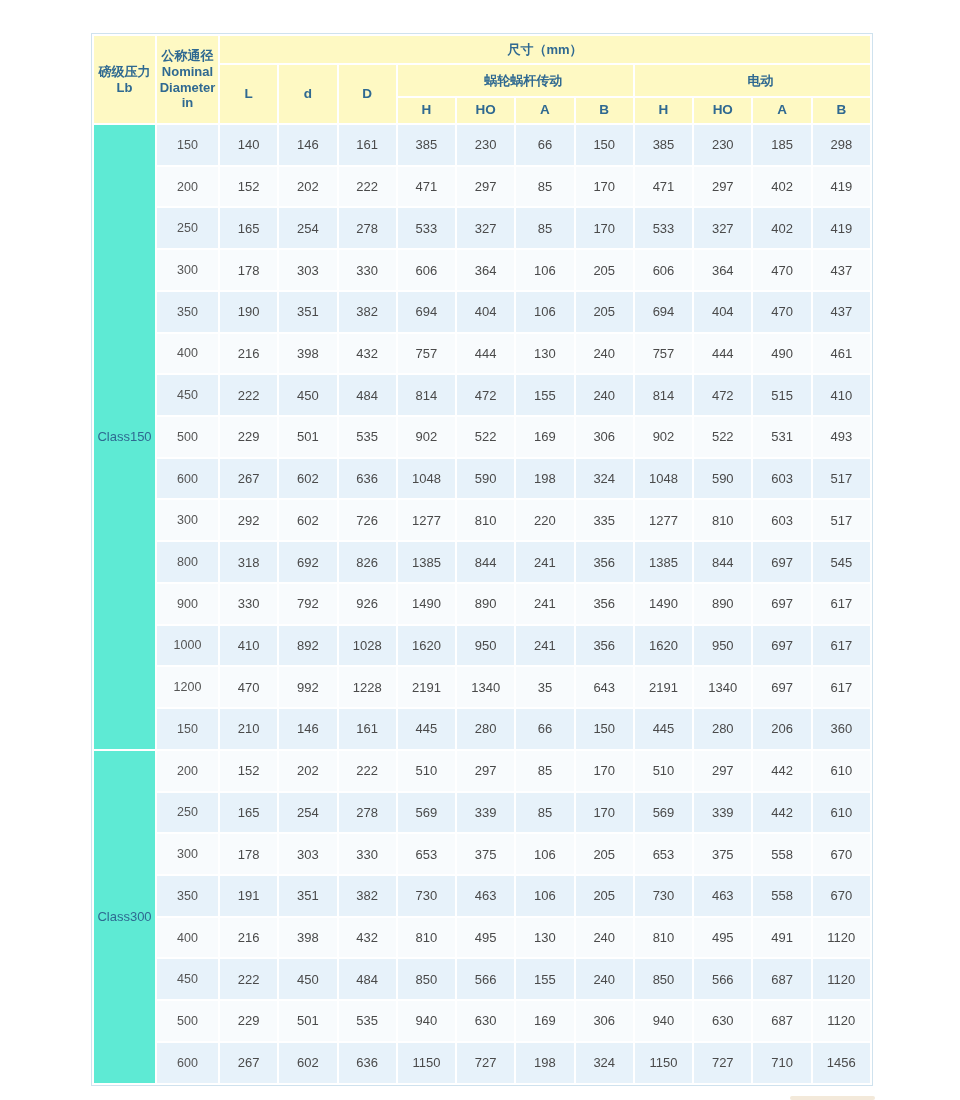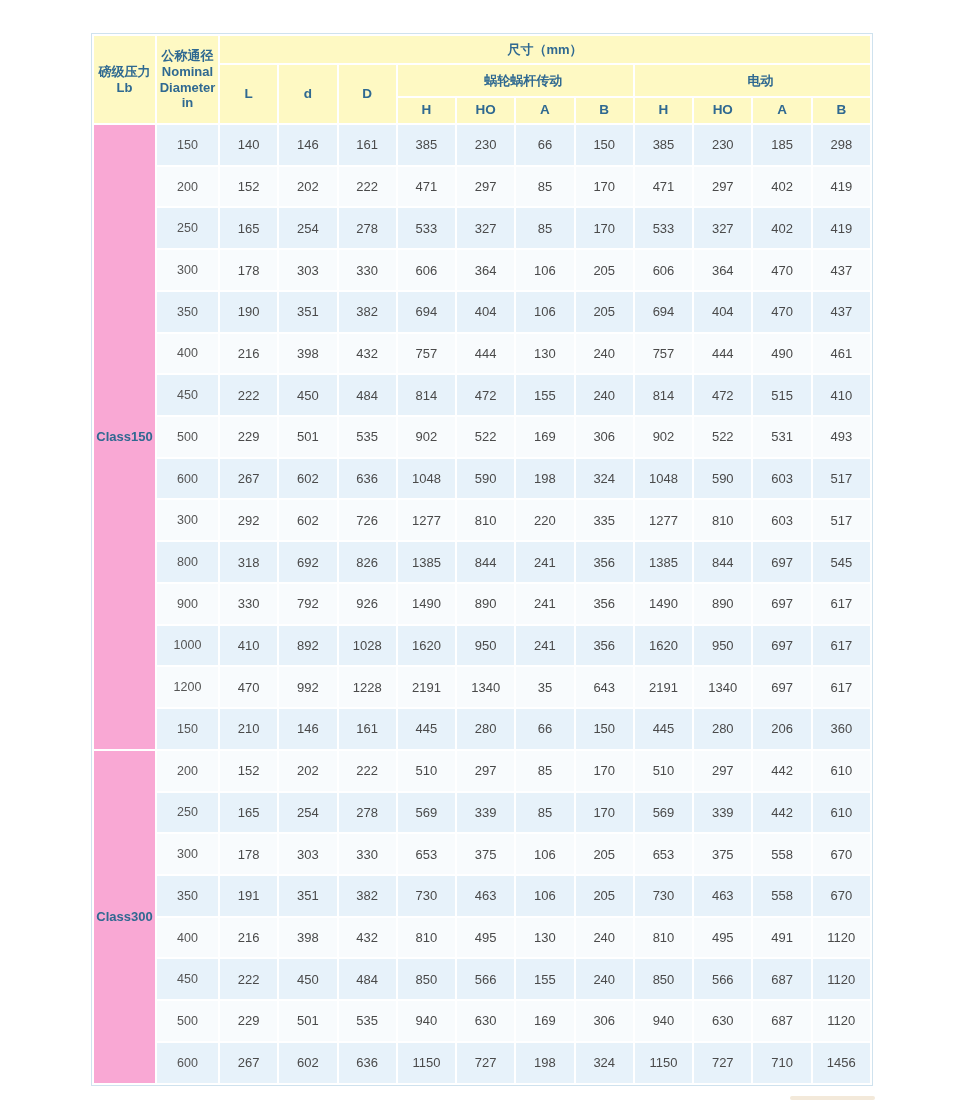--- a/index.html
+++ b/index.html
@@ -43,24 +43,23 @@
   tr.h-row-3 { height: 27px; }
   .multiline { white-space: pre-line; }
   th.group-label { font-size: 13px; padding-left: 16px; }
   th.sub-label, th.ldd-label { font-size: 13.5px; }
   tbody tr { height: 41.72px; }
   tbody td {
     font-size: 13px;
     color: #4a4a4a;
   }
   td.class-cell {
-    background: #f9a8d4;
+    background: #5eead4;
     color: #2f6991;
     font-size: 13px;
-    font-weight: bold;
   }
   td.dn-cell { font-size: 12.5px; color: #555555; }
   tr.stripe-a td:not(.class-cell) { background: #e7f2fa; }
   tr.stripe-b td:not(.class-cell) { background: #f8fbfd; }
   .bottom-artifact {
     position: absolute; left: 790px; top: 1096px;
     width: 85px; height: 4px;
     background: #f3e9da;
     border-radius: 2px;
   }

